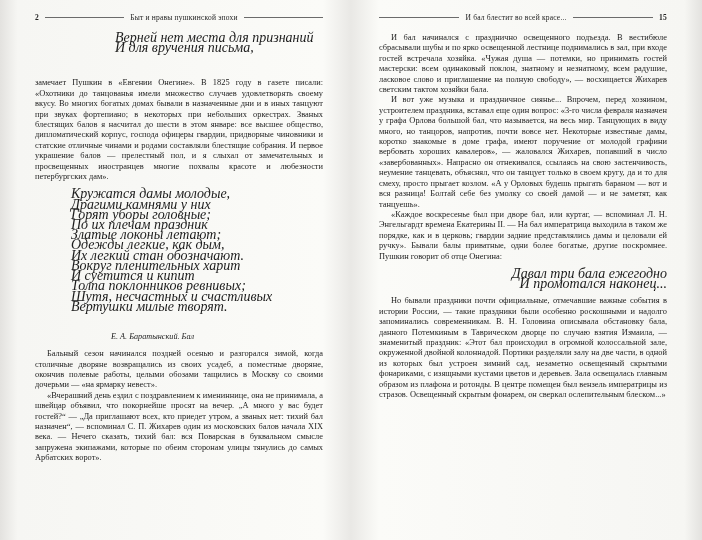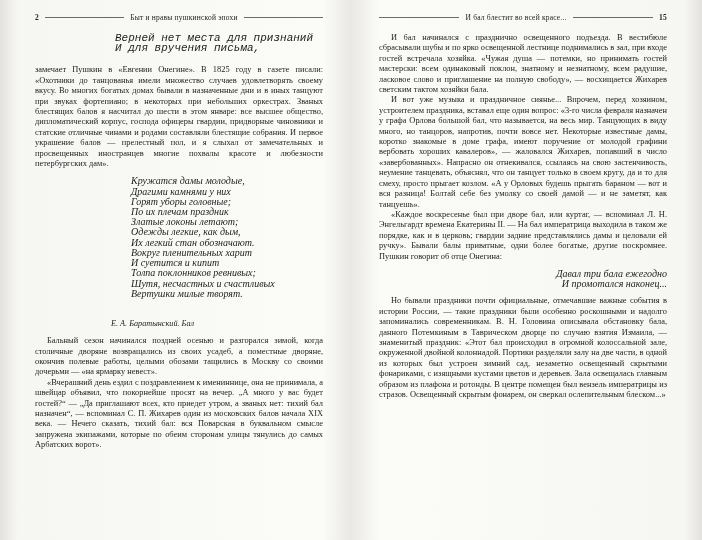--- a/index.html
+++ b/index.html
@@ -27,27 +27,26 @@
   .header .rule{flex:1 1 auto;height:0;border-top:1px solid #6b6b6b;}
   .header .pagenum{font-weight:bold;}
 
   .para{
     font-size:8.4px;line-height:10.4px;text-align:justify;
     margin:0;text-indent:12px;
   }
   .para.noindent{text-indent:0;}
 
   .epigraph{
-    font-style:italic;font-size:11px;line-height:10.2px;
-    margin:0 0 12px 80px;
-    font-family:Liberation Mono, monospace;
+    font-style:italic;font-size:14px;line-height:10.2px;
+    margin:0 0 25px 80px;
   }
   .verse{
-    font-style:italic;font-size:10px;line-height:10.2px;
-    margin:7px 0 7px 96px;
+    font-style:italic;font-size:14px;line-height:10.2px;
+    margin:7px 0 7px 36px;
   }
   .verse .vline{white-space:nowrap;}
   .attribution{
     font-style:italic;font-size:8.2px;line-height:10.2px;
     margin:20px 0 7px 76px;
   }
   .verse.onegin{margin-left:74px;text-align:right;}
 </style>
 </head>
 <body>

